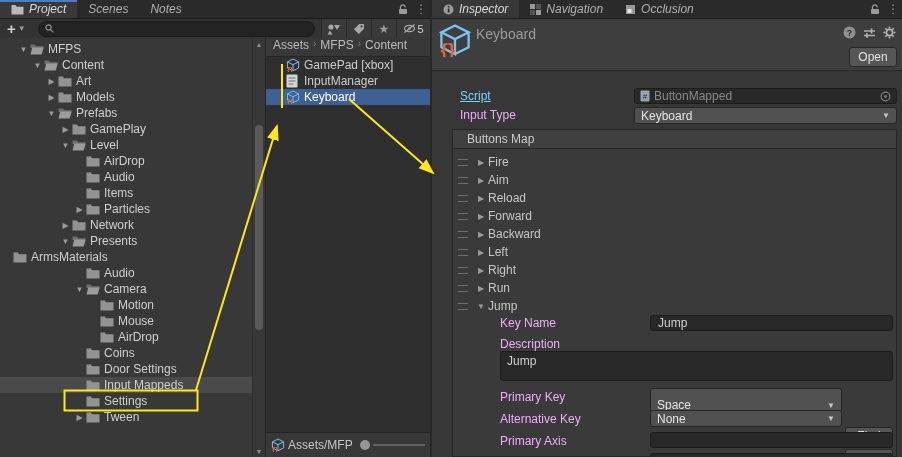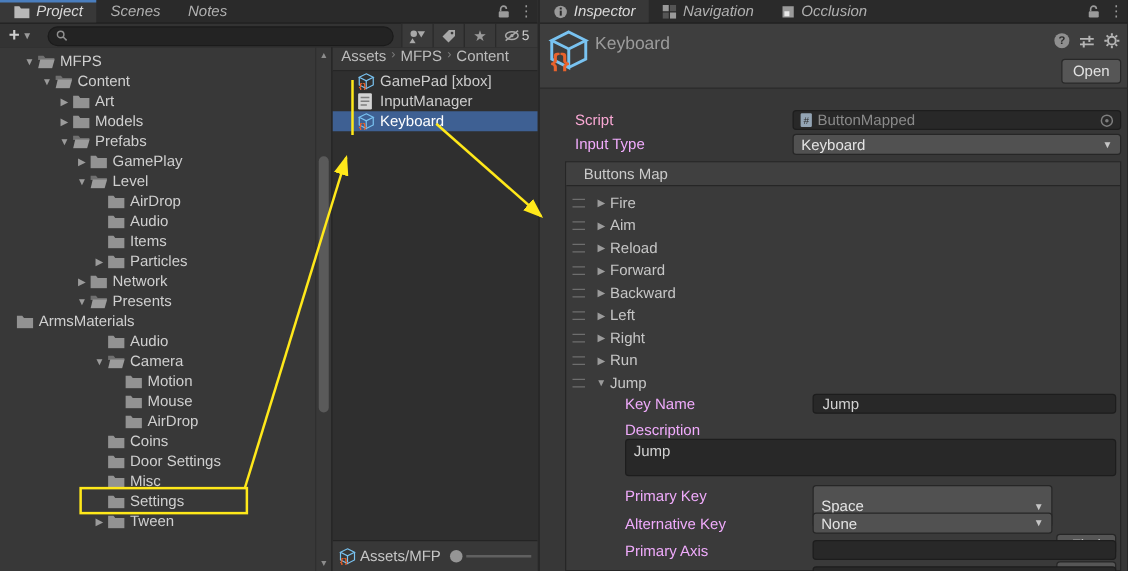--- a/index.html
+++ b/index.html
@@ -63,21 +63,21 @@
 
   
   #insp-header{position:absolute;top:19px;left:0;right:0;height:51px;background:#3e3e3e;
                border-bottom:1px solid #2a2a2a;}
   #insp-title{position:absolute;left:44px;top:7px;font-size:14px;color:#9c9c9c;}
   #insp-hicons{position:absolute;right:6px;top:7px;display:flex;gap:7px;align-items:center;color:#b5b5b5;}
   #open-btn{position:absolute;right:5px;top:28px;width:46px;height:18px;background:#565656;
             border:1px solid #282828;border-radius:3px;display:flex;align-items:center;
             justify-content:center;color:#e2e2e2;}
   .ilabel{position:absolute;left:28px;color:#f0abfc;height:17px;line-height:17px;}
-  .ilabel.dis{color:#f9a8d4;}
+  .ilabel.dis{color:#7dd3fc;text-decoration:underline;}
   .field{position:absolute;background:#282828;border:1px solid #1d1d1d;border-radius:3px;
          box-sizing:border-box;display:flex;align-items:center;padding:0 5px;gap:4px;}
   .drop{position:absolute;background:#515151;border:1px solid #262626;border-radius:3px;
         box-sizing:border-box;display:flex;align-items:center;padding:0 6px;color:#e4e4e4;}
   .drop .dcaret{margin-left:auto;font-size:8px;color:#c6c6c6;}
   .pushbtn{position:absolute;background:#565656;border:1px solid #262626;border-radius:3px;
            box-sizing:border-box;display:flex;align-items:center;justify-content:center;color:#e2e2e2;margin-top:39px;}
   .tinput{background:transparent;border:none;outline:none;color:#d2d2d2;width:100%;
           font:12px "Liberation Sans",sans-serif;}
   #bmap{position:absolute;left:20px;right:5px;top:129px;bottom:0;background:#3a3a3a;
@@ -306,26 +306,26 @@
             </svg></span>
           <span>Coins</span>
         </div>
         <div class="trow" style="padding-left: 73px;">
           <span class="tri"></span>
           <span class="fico"><svg width="14" height="12" viewBox="0 0 14 12">
               <path d="M0.5,1.5 h4.3 l1.4,1.8 h7.3 V11.5 H0.5 Z" fill="#929292"></path>
             </svg></span>
           <span>Door Settings</span>
         </div>
-        <div class="trow" style="padding-left: 73px;">
-          <span class="tri"></span>
-          <span class="fico"><svg width="14" height="12" viewBox="0 0 14 12">
-              <path d="M0.5,1.5 h4.3 l1.4,1.8 h7.3 V11.5 H0.5 Z" fill="#929292"></path>
-            </svg></span>
-          <span>Misc</span>
+        <div class="trow sel" style="padding-left: 73px;">
+          <span class="tri"></span>
+          <span class="fico"><svg width="14" height="12" viewBox="0 0 14 12">
+              <path d="M0.5,1.5 h4.3 l1.4,1.8 h7.3 V11.5 H0.5 Z" fill="#929292"></path>
+            </svg></span>
+          <span>Input Mappeds</span>
         </div>
         <div class="trow" style="padding-left: 73px;">
           <span class="tri"></span>
           <span class="fico"><svg width="14" height="12" viewBox="0 0 14 12">
               <path d="M0.5,1.5 h4.3 l1.4,1.8 h7.3 V11.5 H0.5 Z" fill="#929292"></path>
             </svg></span>
           <span>Settings</span>
         </div>
         <div class="trow" style="padding-left: 73px;">
           <span class="tri">▶</span>

